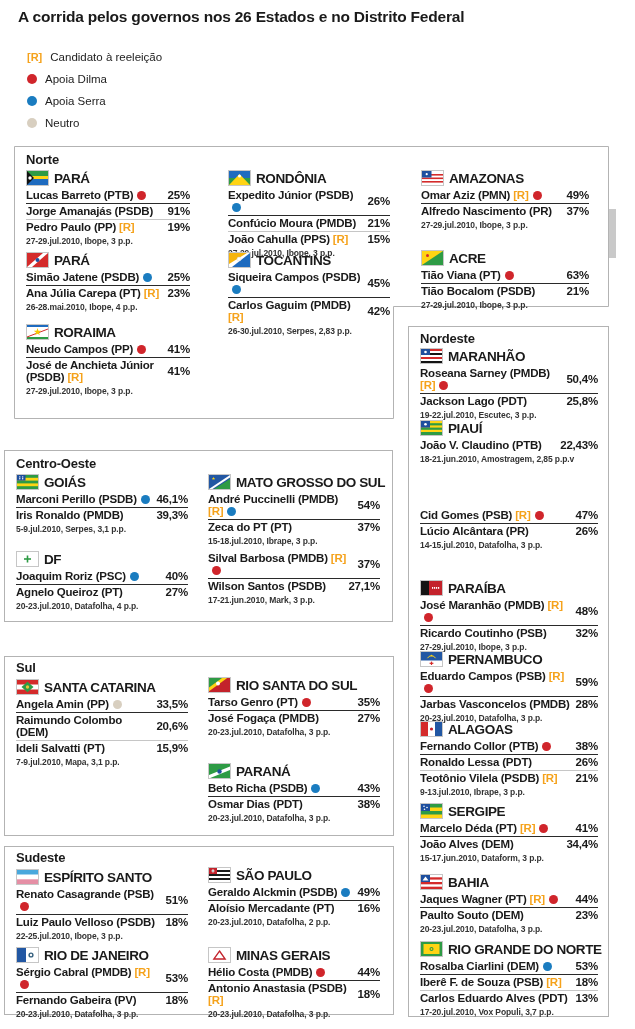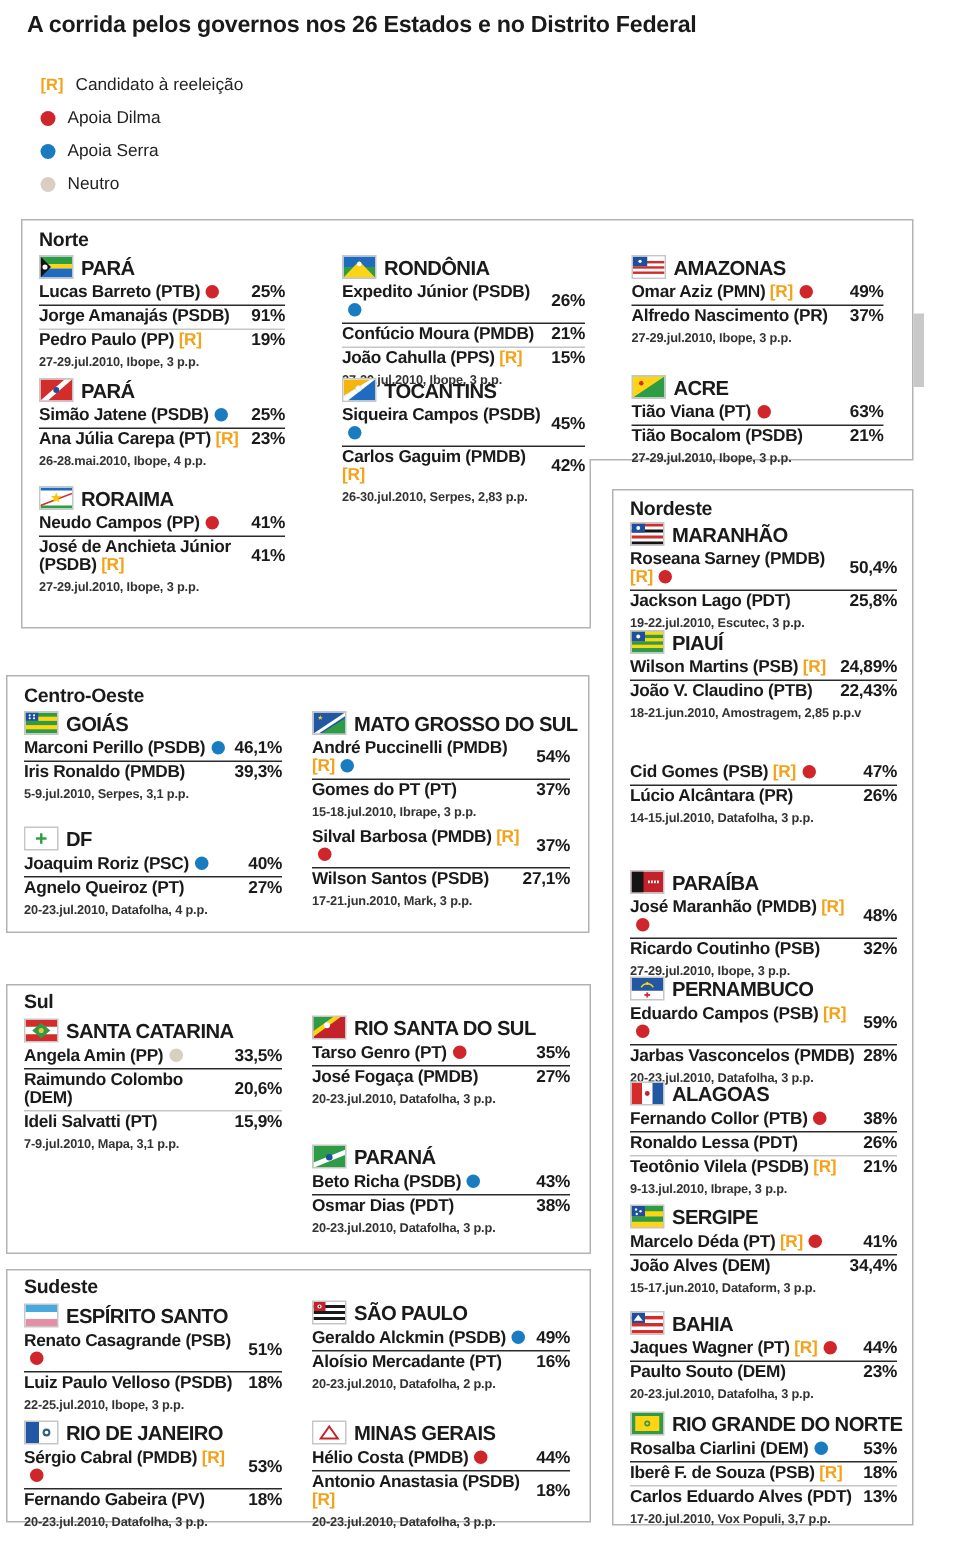--- a/index.html
+++ b/index.html
@@ -271,24 +271,20 @@
           <rect width="21" height="2.2" fill="#ffd414"></rect>
           <rect y="4.4" width="21" height="2.2" fill="#ffd414"></rect>
           <rect y="8.8" width="21" height="2.2" fill="#ffd414"></rect>
           <rect width="9" height="6.6" fill="#1e4f9e"></rect>
           <circle cx="4.5" cy="3.3" r="1.3" fill="#fff"></circle>
         </svg>
       <h3 class="sname">PIAUÍ</h3>
     </div>
     <div class="cands">
         <div class="cand">
-          <span class="cn">Wilson Martins (PSB)<span class="rmark"> [R]</span></span>
-          <span class="pct">24,89%</span>
-        </div>
-        <div class="cand">
           <span class="cn">João V. Claudino (PTB)</span>
           <span class="pct">22,43%</span>
         </div>
       </div>
     <div class="src">18-21.jun.2010, Amostragem, 2,85 p.p.v</div>
   </div>
 
   <div class="state" style="left:420px;top:508px;width:178px">
     <div class="cands">
         <div class="cand">
@@ -518,21 +514,21 @@
           </g>
         </svg>
       <h3 class="sname">MATO GROSSO DO SUL</h3>
     </div>
     <div class="cands">
         <div class="cand">
           <span class="cn">André Puccinelli (PMDB)<span class="rmark"> [R]</span><span class="dot" style="background: rgb(26, 124, 192);"></span></span>
           <span class="pct">54%</span>
         </div>
         <div class="cand">
-          <span class="cn">Gomes do PT (PT)</span>
+          <span class="cn">Zeca do PT (PT)</span>
           <span class="pct">37%</span>
         </div>
       </div>
     <div class="src">15-18.jul.2010, Ibrape, 3 p.p.</div>
   </div>
 
   <div class="state" style="left:208px;top:551px;width:172px">
     <div class="cands">
         <div class="cand">
           <span class="cn">Silval Barbosa (PMDB)<span class="rmark"> [R]</span><span class="dot" style="background: rgb(208, 37, 43);"></span></span>

